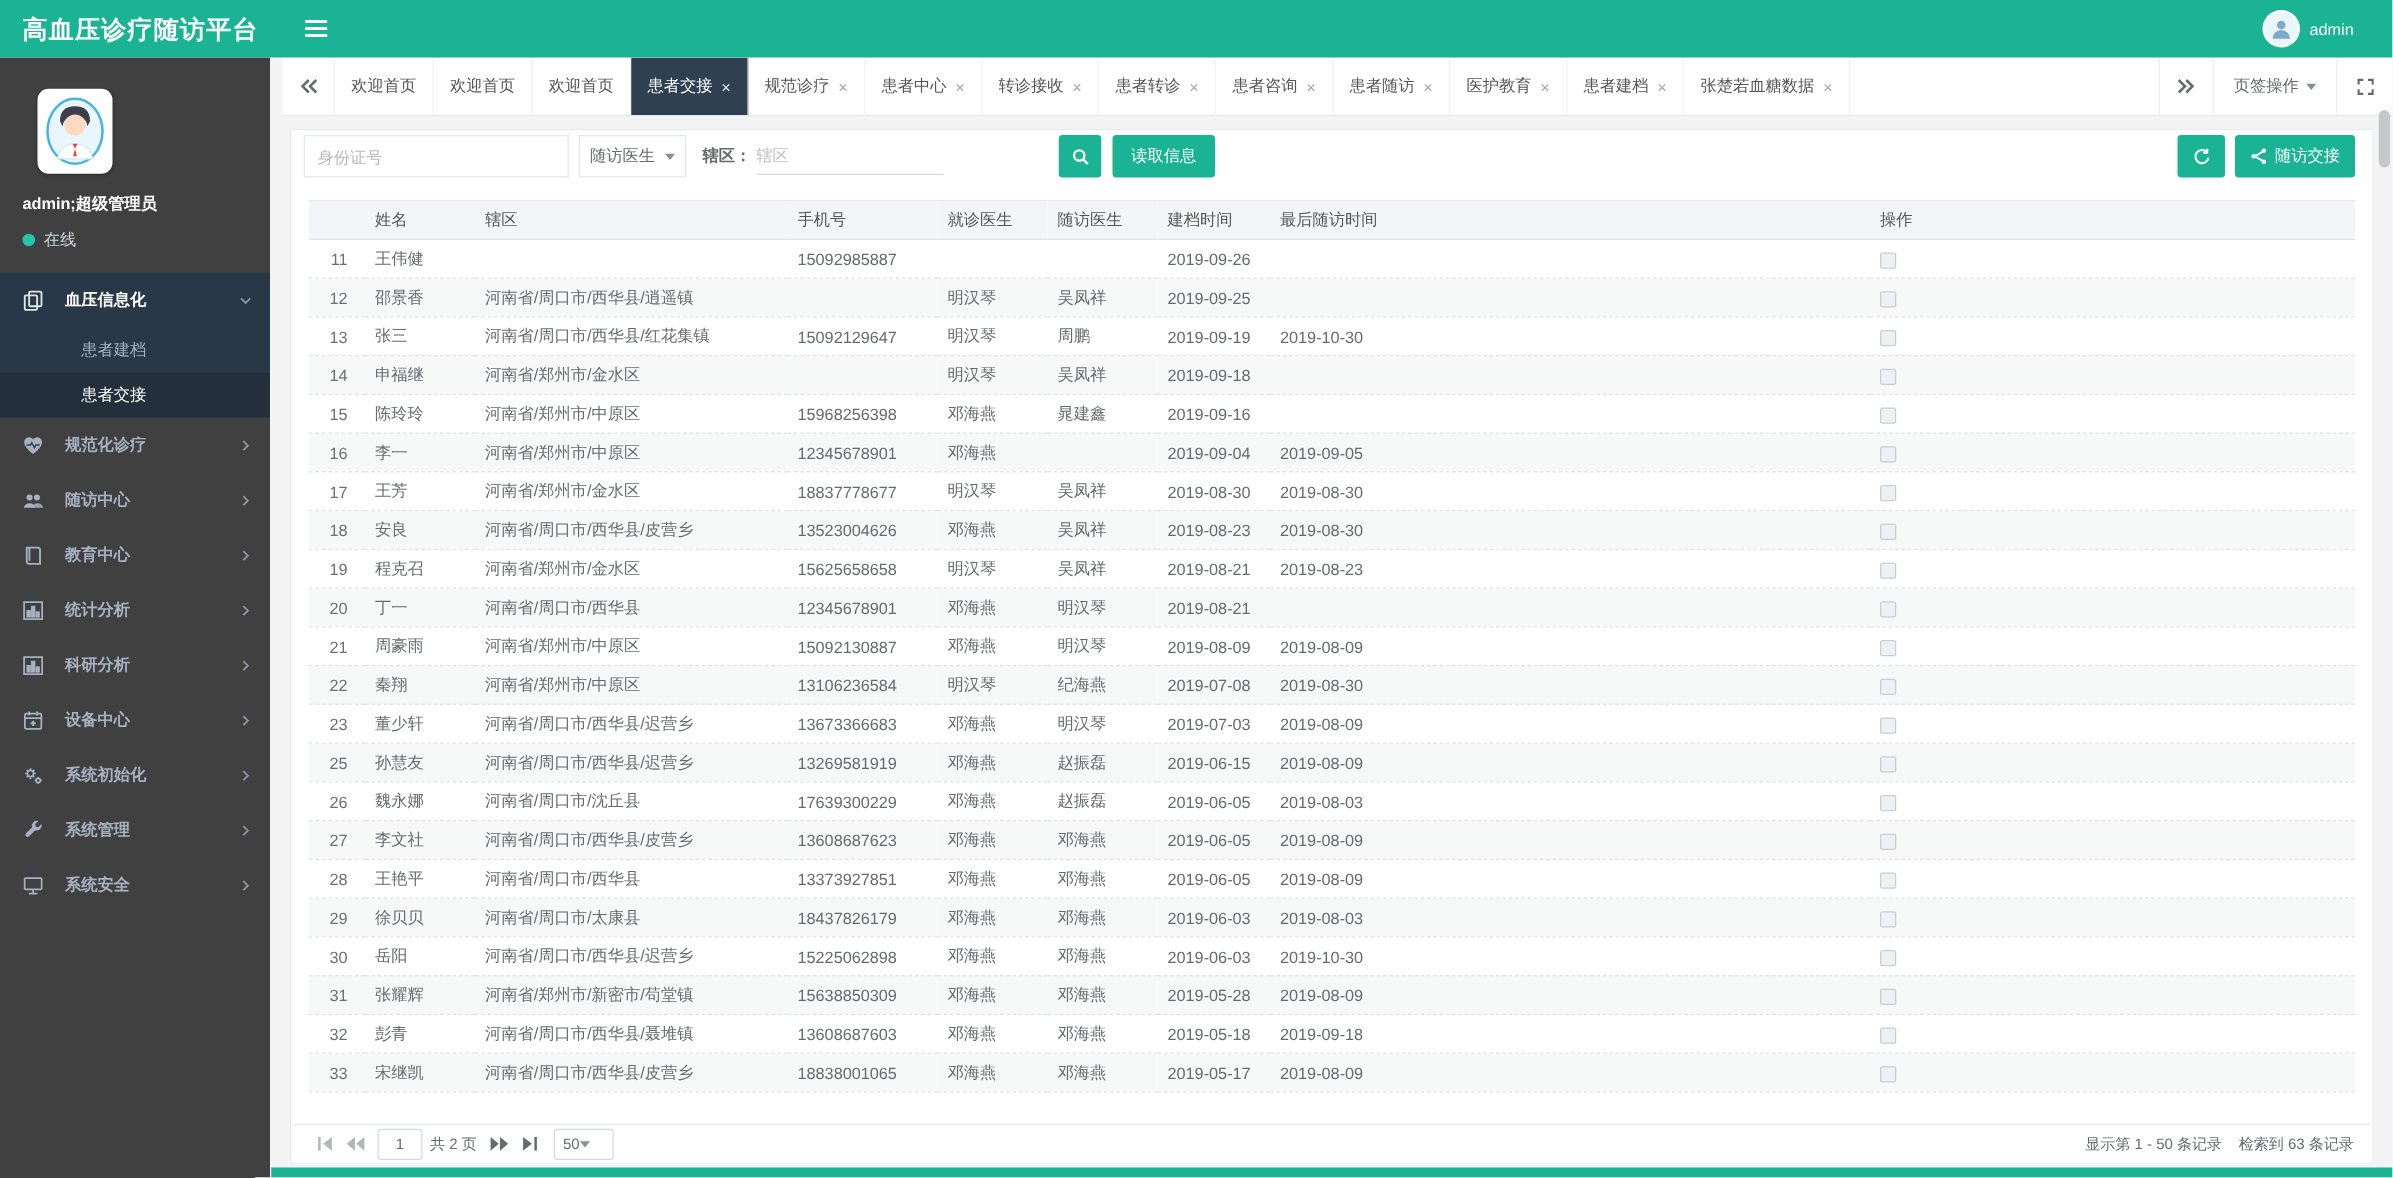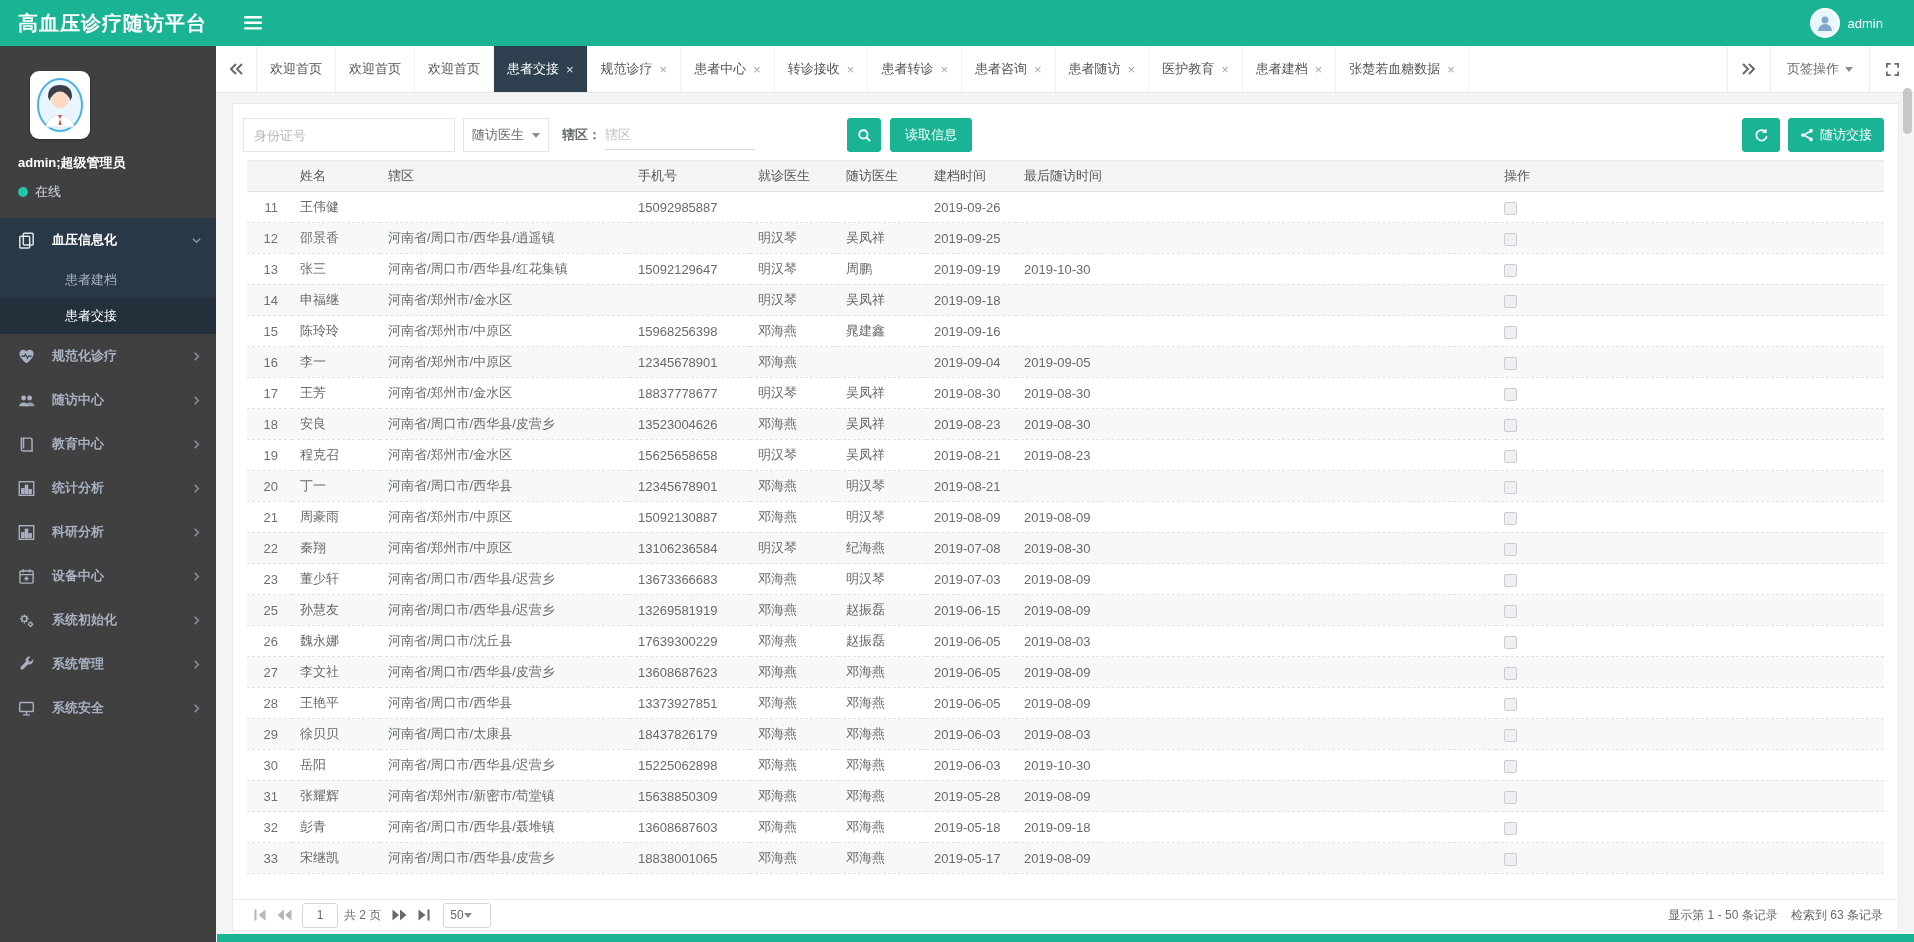--- a/index.html
+++ b/index.html
@@ -25,36 +25,36 @@
 .menu-group.expanded{background:#293846}
 .menu-item{display:flex;align-items:center;height:44px;padding:0 14px 0 18px;font-size:13px;font-weight:bold;color:#a7b1c2;cursor:pointer}
 .menu-item .mi-icon{width:17px;margin-right:17px;color:#a7b1c2}
 .menu-item .mi-label{flex:1}
 .menu-item.active-parent{color:#fff}
 .menu-item.active-parent .mi-icon{color:#dfe4ea}
 .submenu .sub{height:36px;line-height:36px;padding-left:65px;font-size:13px;color:#a7b1c2;cursor:pointer}
 .submenu .sub.active{color:#fff;background:rgba(0,0,0,.14)}
 
 
-.tabbar{position:absolute;left:215px;top:46px;right:0;height:47px;background:#fff;border-bottom:1px solid #e4e7ea;display:flex;align-items:stretch;z-index:6}
+.tabbar{position:absolute;left:226px;top:46px;right:0;height:47px;background:#fff;border-bottom:1px solid #e4e7ea;display:flex;align-items:stretch;z-index:6}
 .tab-nav{width:42px;display:flex;align-items:center;justify-content:center;color:#676a6c;border-right:1px solid #eceef0;cursor:pointer;flex:none}
 .tabs{flex:1;display:flex;overflow:hidden}
 .tab{display:flex;align-items:center;padding:0 13px;font-size:13px;color:#555;border-right:1px solid #f1f2f3;cursor:pointer;white-space:nowrap}
 .tab .x{margin-left:7px;color:#a6a6a6;font-size:13px;line-height:1}
 .tab.active{background:#2f4050;color:#fff}
 .tab.active .x{color:#e2e7eb}
 .tab-right{display:flex;flex:none;border-left:1px solid #eceef0}
 .tab-ops{display:flex;align-items:center;gap:6px;padding:0 16px;font-size:13px;color:#676a6c;border-left:1px solid #eceef0;border-right:1px solid #eceef0;cursor:pointer}
 .caret{width:0;height:0;border-left:4px solid transparent;border-right:4px solid transparent;border-top:5px solid #8a8f94}
 .tab-full{width:44px;display:flex;align-items:center;justify-content:center;cursor:pointer;color:#676a6c}
 
 
 .content{position:absolute;left:217px;top:93px;right:0;bottom:0;background:#f4f4f5}
 .panel{position:absolute;left:15px;top:10px;width:1667px;height:828px;background:#fff;border:1px solid #e7eaec}
-.toolbar{position:absolute;left:10px;top:14px;right:14px;height:34px;display:flex;align-items:center}
+.toolbar{position:absolute;left:10px;top:4px;right:14px;height:34px;display:flex;align-items:center}
 .tb-input{width:212px;height:34px;border:1px solid #e5e6e7;padding:0 10px;font-size:13px;color:#676a6c;outline:none;font-family:inherit}
 .tb-input::placeholder{color:#b9b9b9}
 .tb-select{width:86px;height:34px;border:1px solid #e5e6e7;margin-left:8px;display:flex;align-items:center;justify-content:space-between;padding:0 8px;font-size:13px;color:#676a6c;cursor:pointer;background:#fff}
 .tb-label{margin-left:13px;font-size:13px;color:#676a6c;font-weight:bold;white-space:nowrap}
 .tb-underline{width:150px;height:30px;border:none;border-bottom:1px solid #d9dcde;margin-left:4px;font-size:13px;color:#676a6c;outline:none;font-family:inherit}
 .tb-underline::placeholder{color:#c0c0c0}
 .btn{height:34px;background:#1ab394;color:#fff;border:1px solid #1ab394;border-radius:3px;font-size:13px;display:flex;align-items:center;justify-content:center;cursor:pointer;font-family:inherit}
 .btn-search{width:34px;margin-left:92px}
 .btn-read{padding:0 14px;margin-left:9px}
 .tb-right{margin-left:auto;display:flex;gap:8px}

